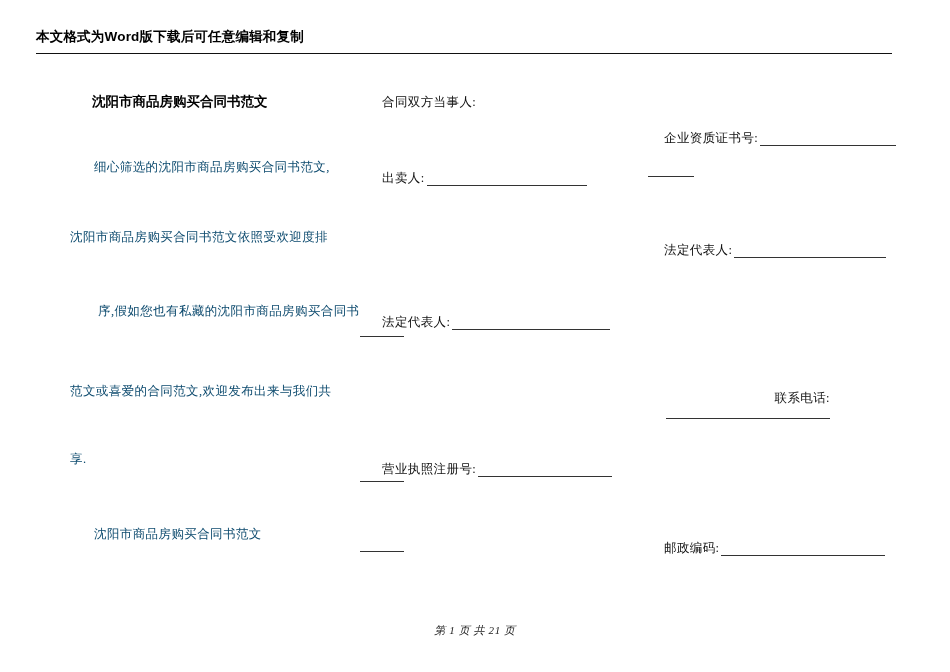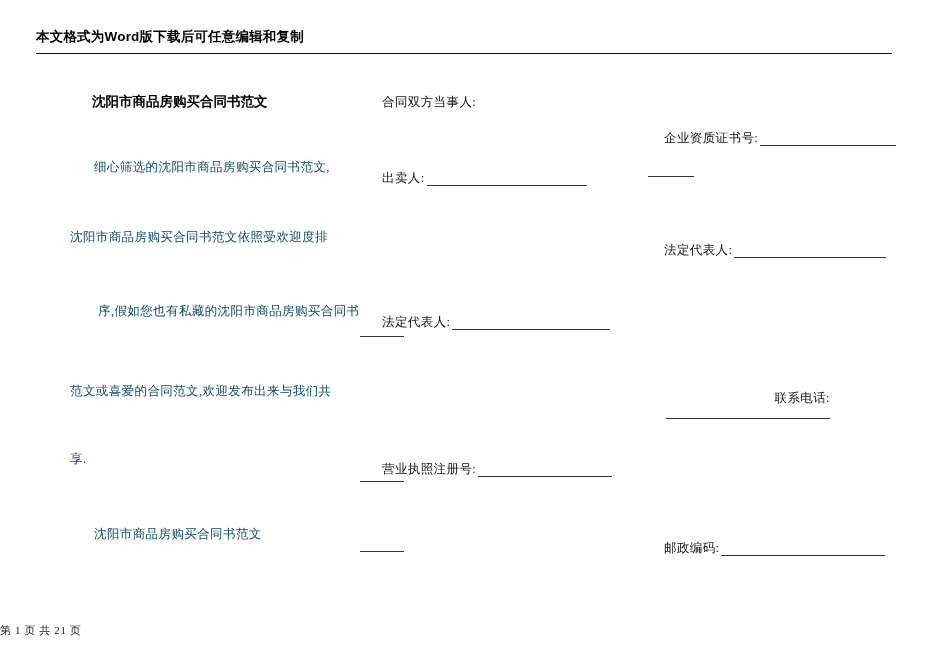--- a/index.html
+++ b/index.html
@@ -114,20 +114,22 @@
     height: 0;
     width: 44px;
   }
 
   
   .footer {
     position: absolute;
     left: 0;
     top: 620px;
     width: 950px;
+    text-align: center;
+    font-style: italic;
   }
   .footer-text {
     font-size: 11px;
     color: #222;
     letter-spacing: 0.6px;
     font-family: "Liberation Serif", "DejaVu Serif", serif;
   }
 </style>
 </head>
 <body>

